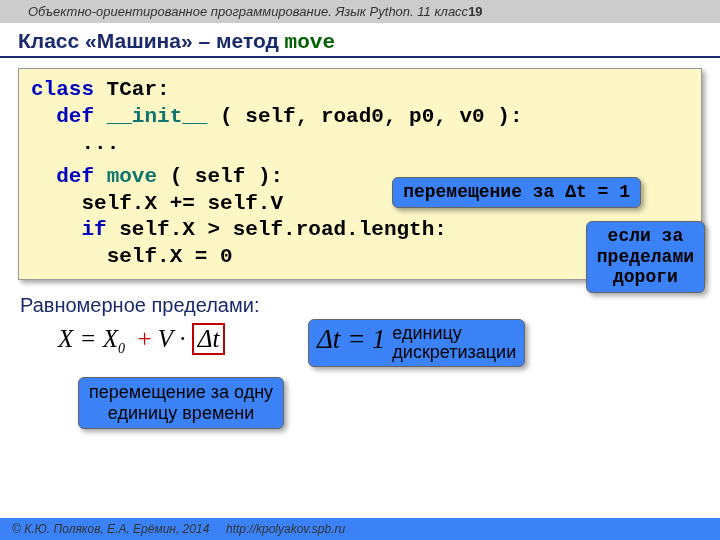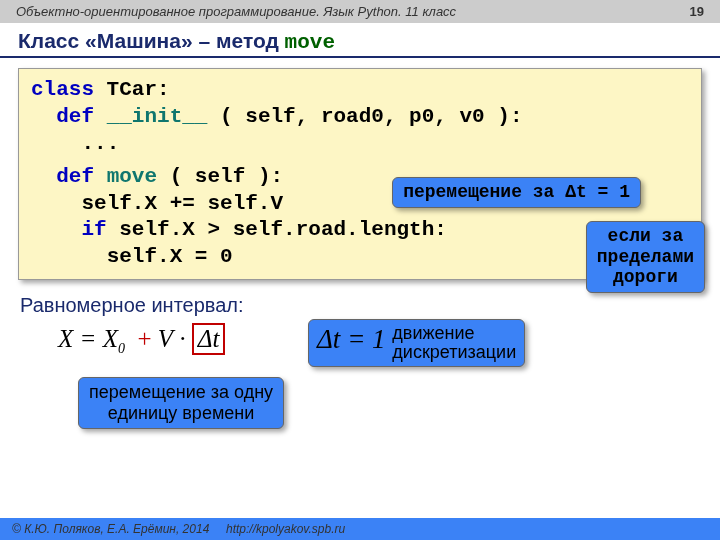--- a/index.html
+++ b/index.html
@@ -5,26 +5,26 @@
 * { margin: 0; padding: 0; box-sizing: border-box; }
 body {
   width: 720px; height: 540px;
   background: #fff;
   font-family: Arial, sans-serif;
   position: relative;
   overflow: hidden;
 }
 .header {
   background: #ccc;
-  padding: 4px 16px;
+  padding: 4px 28px;
   font-size: 13px;
   color: #333;
   font-style: italic;
   display: flex;
-  justify-content: space-between;
+  justify-content: flex-start;
 }
 .pagenum { font-weight: bold; font-style: normal; }
 .title {
   padding: 6px 18px 2px 18px;
   font-size: 21px;
   font-weight: bold;
   color: #1a2a6c;
   border-bottom: 2px solid #1a2a6c;
 }
 .title .move { font-family: 'Courier New', monospace; color: #006000; }
@@ -111,30 +111,30 @@
     <div>&nbsp;&nbsp;&nbsp;&nbsp;&nbsp;&nbsp;<span>self.X = 0</span></div>
 
     <div class="callout" style="top:108px; right:60px;">
       <span>перемещение за Δt = 1</span>
     </div>
     <div class="callout" style="top:152px; right:-4px; white-space:pre-line;"><span>если за
 пределами
 дороги</span></div>
   </div>
 
-  <div class="subhead">Равномерное интервал:</div>
+  <div class="subhead">Равномерное пределами:</div>
 
   <div class="low">
     <div class="formula">
       <span>X = X</span><sub style="font-size:14px;">0</sub>
       <span class="plus">&nbsp;+&nbsp;</span><span>V</span><span>&nbsp;</span><span>·</span><span>&nbsp;</span><span class="dt-box"><i>Δt</i></span>
     </div>
 
     <div class="callout" style="top:-4px; left:290px; padding:4px 8px; white-space:nowrap;">
-      <span style="font-family:'Times New Roman',serif; font-style:italic; font-size:27px;">Δ<i>t</i> = 1&nbsp;</span><span style="white-space:pre-line; display:inline-block; vertical-align:middle; text-align:left; line-height:1.05;">движение
+      <span style="font-family:'Times New Roman',serif; font-style:italic; font-size:27px;">Δ<i>t</i> = 1&nbsp;</span><span style="white-space:pre-line; display:inline-block; vertical-align:middle; text-align:left; line-height:1.05;">единицу
 дискретизации</span>
     </div>
 
     <div class="callout" style="top:54px; left:60px; white-space:pre-line;"><span>перемещение за одну
 единицу времени</span></div>
   </div>
 
 </div>
 
 <div class="footer">

